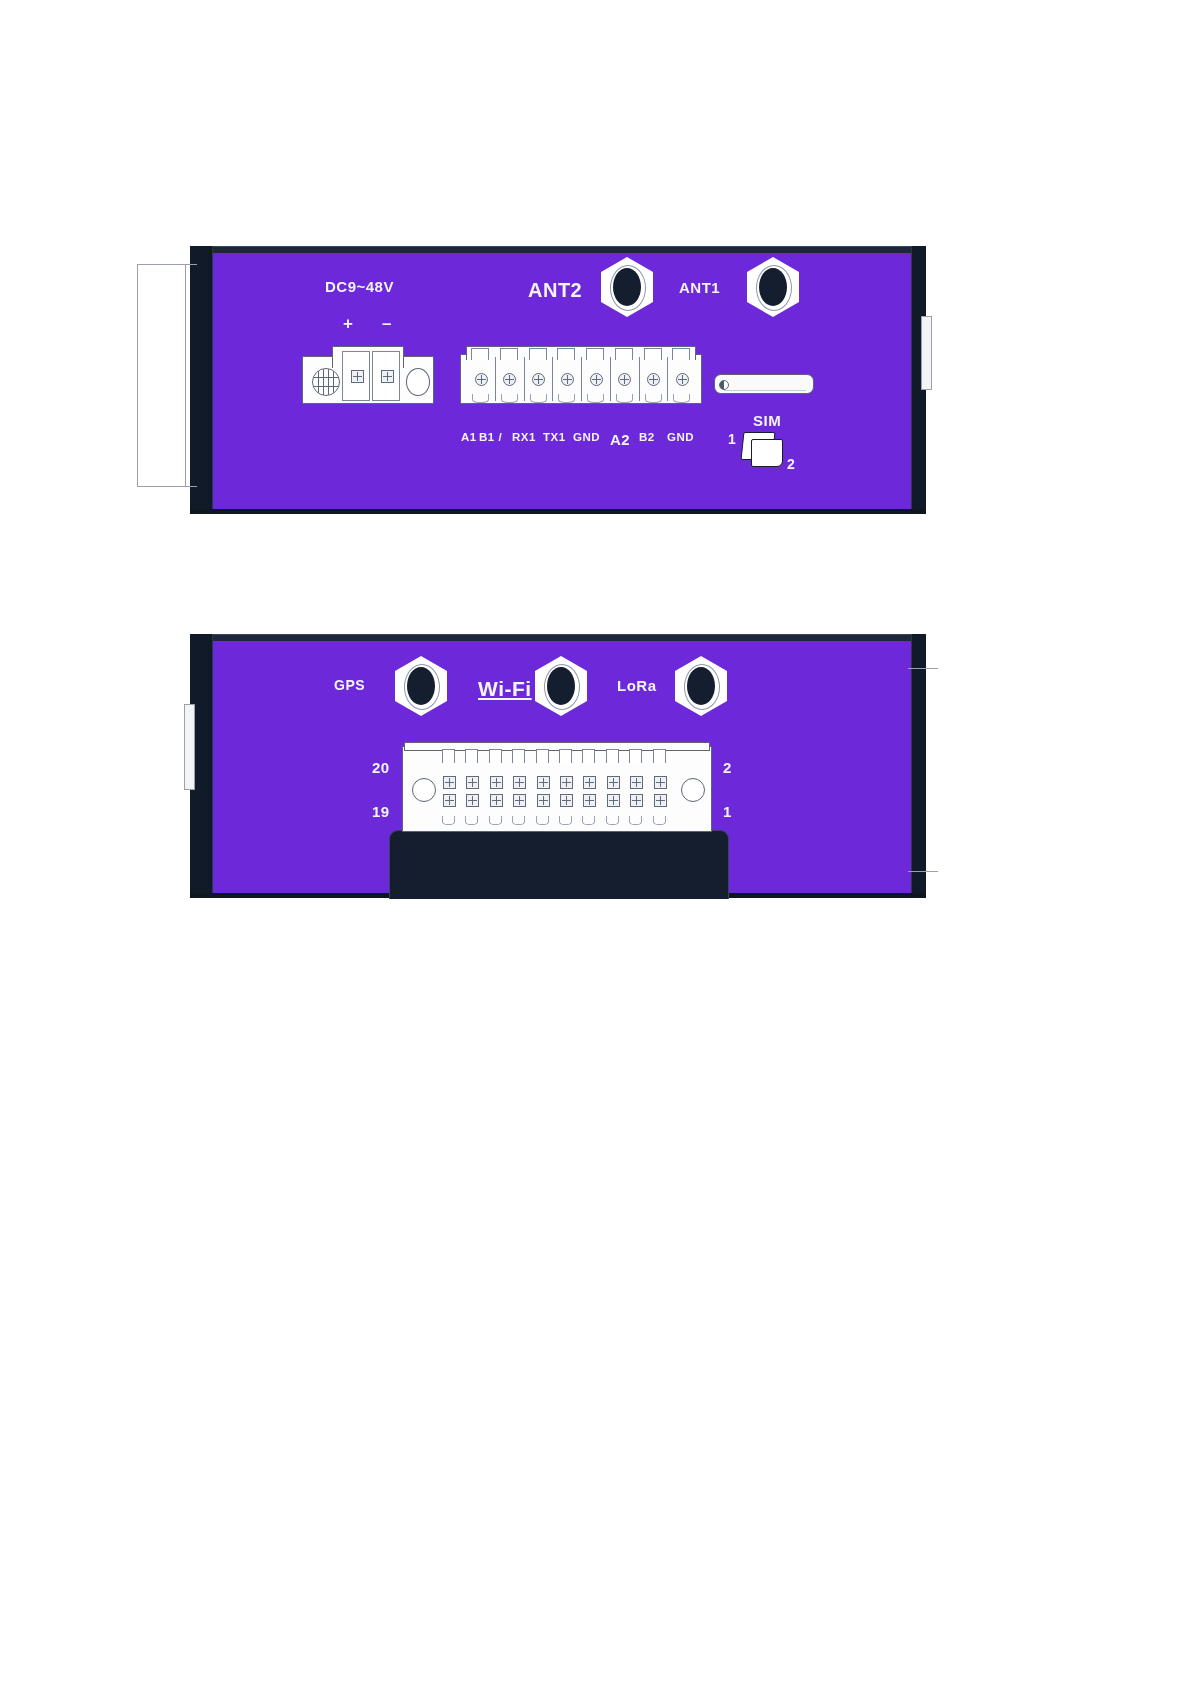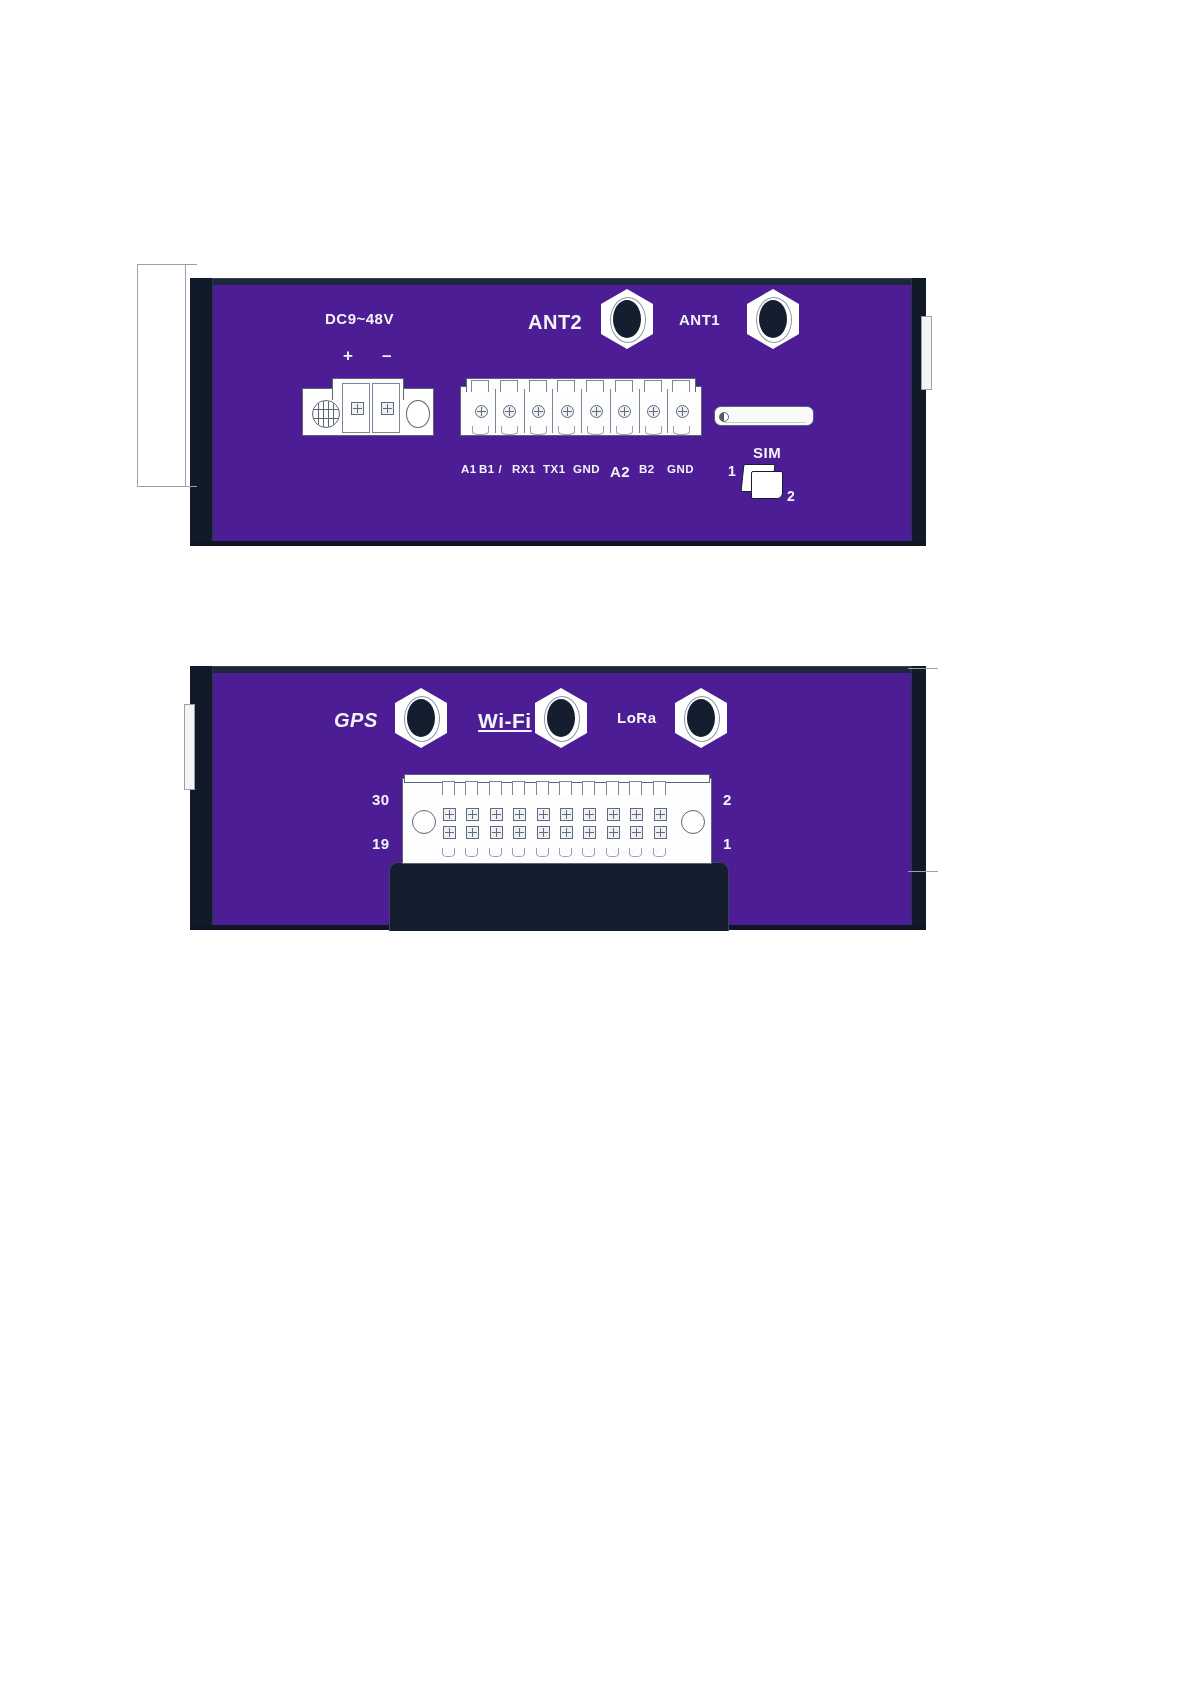--- a/index.html
+++ b/index.html
@@ -1,18 +1,18 @@
 <!DOCTYPE html>
 <html><head>
 <meta charset="utf-8">
 <style>
   html,body{margin:0;padding:0;background:#ffffff;}
   body{width:1192px;height:1685px;position:relative;font-family:"Liberation Sans",sans-serif;overflow:hidden;}
 
-  .panel{position:absolute;background:#4c1d95;margin-top:32px;}
+  .panel{position:absolute;background:#6d28d9;}
   .panel .edge-top{position:absolute;left:0;right:0;top:0;height:6px;background:#1d273a;border-top:1px solid #39455c;}
   .panel .edge-left{position:absolute;left:0;top:0;bottom:0;width:22px;background:#111a29;border-right:1px solid #2c364a;}
   .panel .edge-right{position:absolute;right:0;top:0;bottom:0;width:14px;background:#111a29;border-left:1px solid #2c364a;}
   .panel .edge-bottom{position:absolute;left:0;right:0;bottom:0;height:5px;background:#0e1622;}
 
   .lbl{position:absolute;color:#f2f4f8;font-weight:bold;letter-spacing:.5px;white-space:nowrap;}
 
   
   .hexconn{position:absolute;}
   .hexconn .hex{position:absolute;left:0;top:0;width:100%;height:100%;
@@ -176,21 +176,21 @@
   <div class="dimline" style="left:0;top:0;bottom:0;width:1.2px;"></div>
   <div class="dimline" style="left:48px;top:0;bottom:0;width:1.2px;"></div>
 </div>
 
 <div class="panel" style="left:190px;top:634px;width:736px;height:264px;">
   <div class="edge-top"></div>
   <div class="edge-left"></div>
   <div class="edge-right"></div>
   <div class="edge-bottom"></div>
 
-  <div class="lbl" style="left:144px;top:43px;font-size:20px;font-style:italic;">GPS</div>
+  <div class="lbl" style="left:144px;top:43px;font-size:14px;">GPS</div>
   <div class="hexconn" style="left:205px;top:22px;width:52px;height:60px;">
     <div class="hex"></div>
     <div class="hole" style="left:12px;top:11px;width:28px;height:38px;"></div>
     <div class="ring" style="left:9px;top:8px;width:34px;height:44px;"></div>
   </div>
 
   <div class="lbl" style="left:288px;top:43px;font-size:21px;text-decoration:underline;">Wi-Fi</div>
   <div class="hexconn" style="left:345px;top:22px;width:52px;height:60px;">
     <div class="hex"></div>
     <div class="hole" style="left:12px;top:11px;width:28px;height:38px;"></div>
@@ -255,21 +255,21 @@
       <div class="lugfoot" style="left:72.2px;top:66px;width:13px;height:9px;"></div>
       <div class="lugfoot" style="left:95.6px;top:66px;width:13px;height:9px;"></div>
       <div class="lugfoot" style="left:119px;top:66px;width:13px;height:9px;"></div>
       <div class="lugfoot" style="left:142.4px;top:66px;width:13px;height:9px;"></div>
       <div class="lugfoot" style="left:165.8px;top:66px;width:13px;height:9px;"></div>
       <div class="lugfoot" style="left:189.2px;top:66px;width:13px;height:9px;"></div>
       <div class="lugfoot" style="left:212.6px;top:66px;width:13px;height:9px;"></div>
     </div>
   </div>
 
-  <div class="lbl" style="left:182px;top:125px;font-size:15px;">30</div>
+  <div class="lbl" style="left:182px;top:125px;font-size:15px;">20</div>
   <div class="lbl" style="left:182px;top:169px;font-size:15px;">19</div>
   <div class="lbl" style="left:533px;top:125px;font-size:15px;">2</div>
   <div class="lbl" style="left:533px;top:169px;font-size:15px;">1</div>
 </div>
 
 <div class="dimline" style="left:908px;top:668px;width:30px;height:1.2px;"></div>
 <div class="dimline" style="left:908px;top:871px;width:30px;height:1.2px;"></div>
 
 <div style="position:absolute;left:184px;top:704px;width:9px;height:84px;
             background:#f3f4f6;border:1px solid #9aa1ab;"></div>

